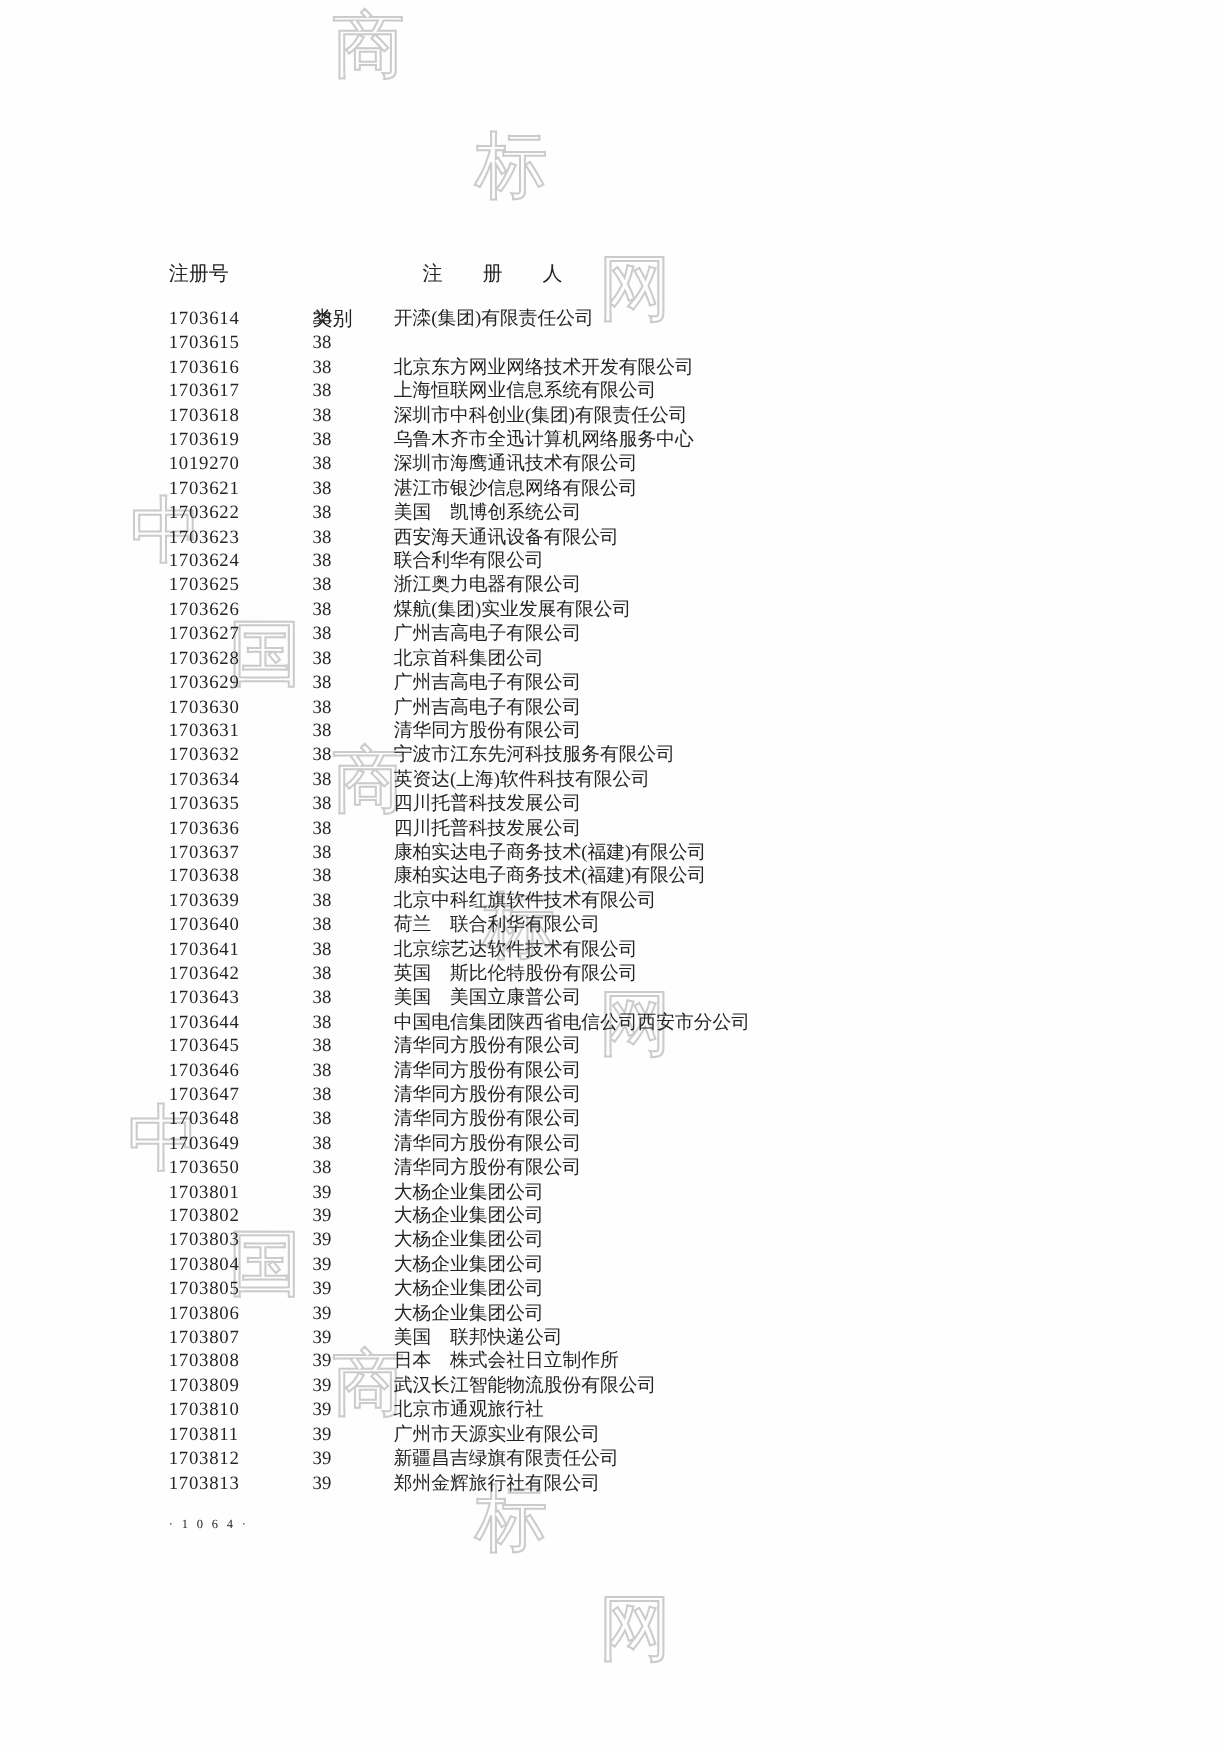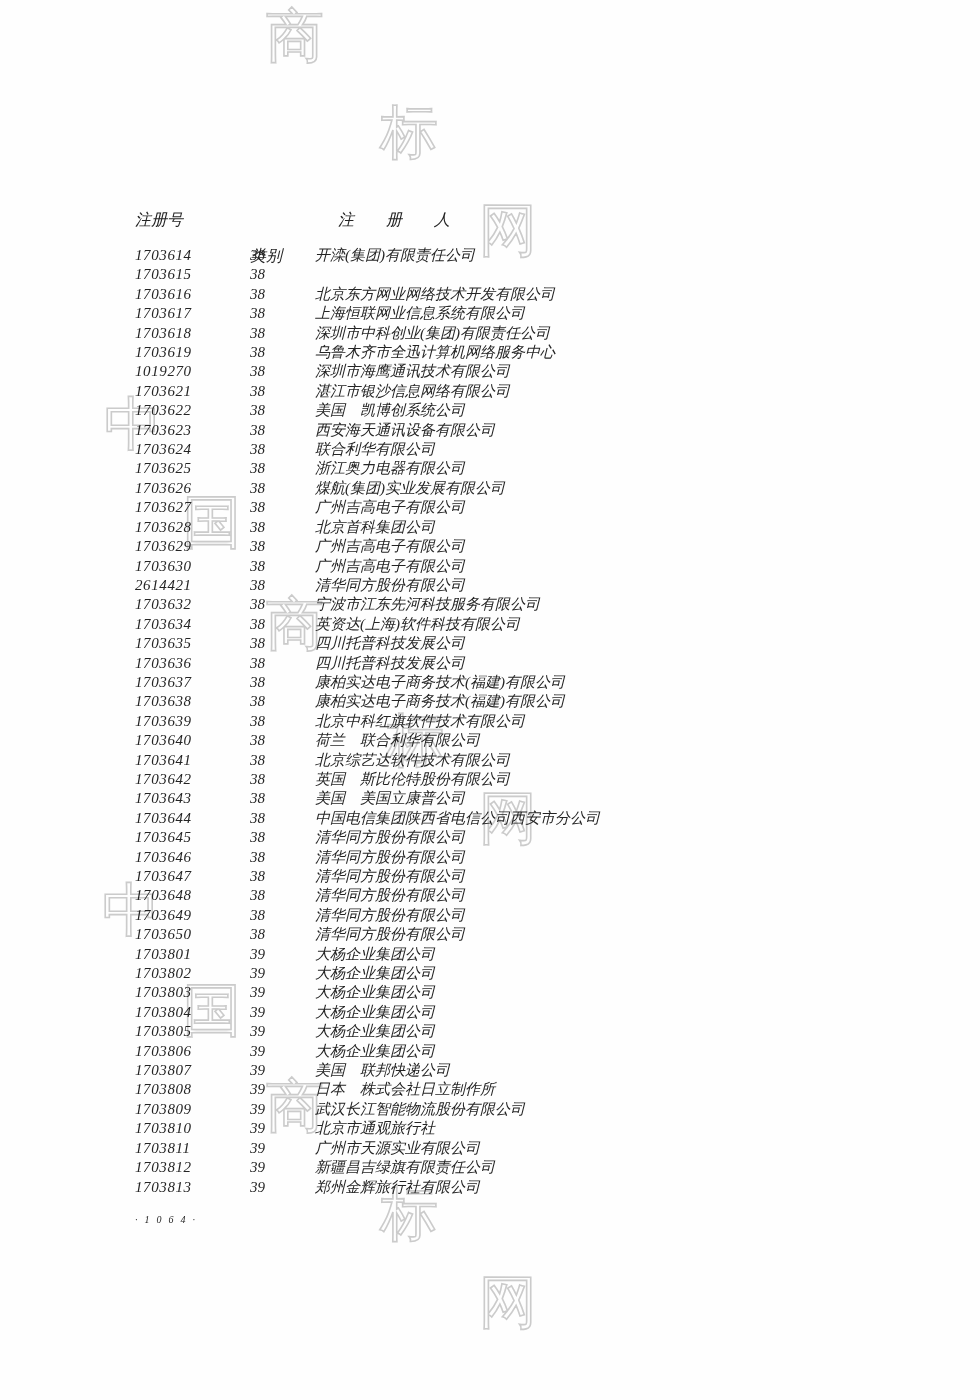--- a/index.html
+++ b/index.html
@@ -27,21 +27,21 @@
     font-size: 58px;
     line-height: 1;
     font-family: "Liberation Serif", "DejaVu Serif", serif;
     color: transparent;
     -webkit-text-stroke: 1.6px #cbcbcb;
     text-stroke: 1.6px #cbcbcb;
     letter-spacing: 0;
     user-select: none;
   }
   
-  .content { position: absolute; inset: 0; z-index: 1; font-style: italic; }
+  .content { position: absolute; inset: 0; z-index: 1; }
   .tbl-header {
     position: absolute;
     left: 135px; top: 210px;
     display: flex;
     font-size: 16px;
     line-height: 20px;
     white-space: pre;
   }
   .tbl-header .h-no    { width: 115px; }
   .tbl-header .h-class { width: 65px; margin-top: 36px; }
@@ -195,21 +195,21 @@
     <span class="cell-owner">广州吉高电子有限公司</span>
   </div>
 
   <div class="row">
     <span class="cell-no">1703630</span>
     <span class="cell-class">38</span>
     <span class="cell-owner">广州吉高电子有限公司</span>
   </div>
 
   <div class="row">
-    <span class="cell-no">2614421</span>
+    <span class="cell-no">1703631</span>
     <span class="cell-class">38</span>
     <span class="cell-owner">清华同方股份有限公司</span>
   </div>
 
   <div class="row">
     <span class="cell-no">1703632</span>
     <span class="cell-class">38</span>
     <span class="cell-owner">宁波市江东先河科技服务有限公司</span>
   </div>
 

